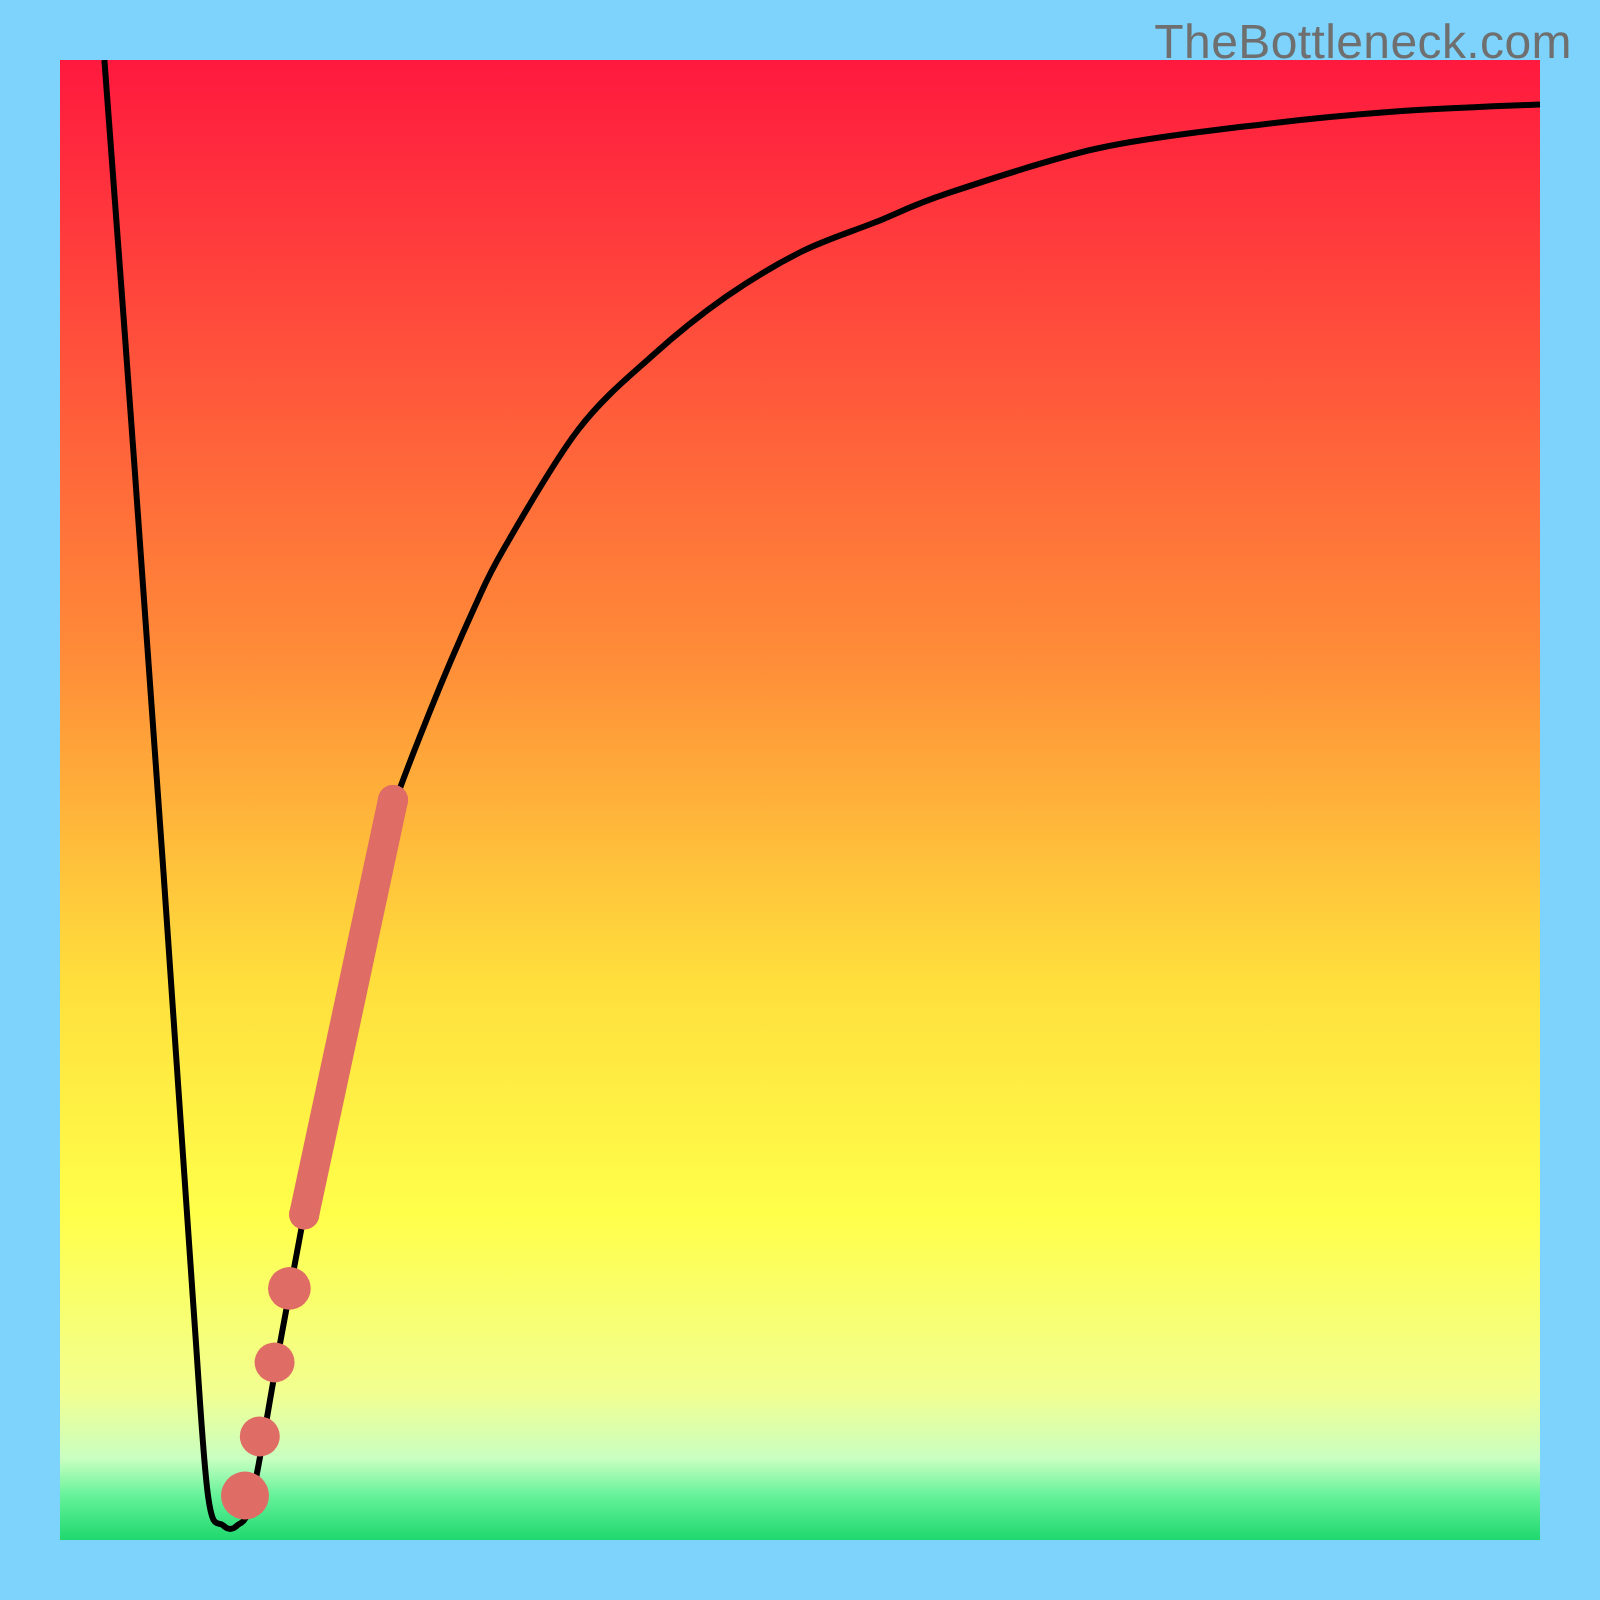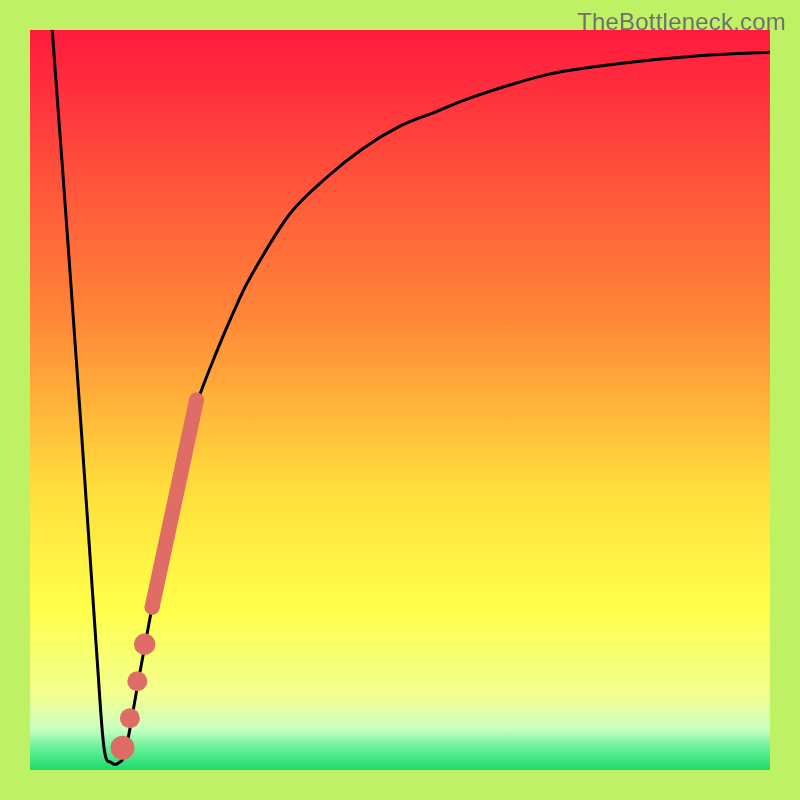--- a/index.html
+++ b/index.html
@@ -8,21 +8,21 @@
     width: 800px;
     height: 800px;
     overflow: hidden;
     background: #000;
     font-family: Arial, Helvetica, sans-serif;
   }
   .frame {
     position: relative;
     width: 800px;
     height: 800px;
-    background: #bef264;
+    background: #7dd3fc;
   }
   .plot-area {
     position: absolute;
     left: 30px;
     top: 30px;
     width: 740px;
     height: 740px;
     overflow: hidden;
   }
   .watermark {

